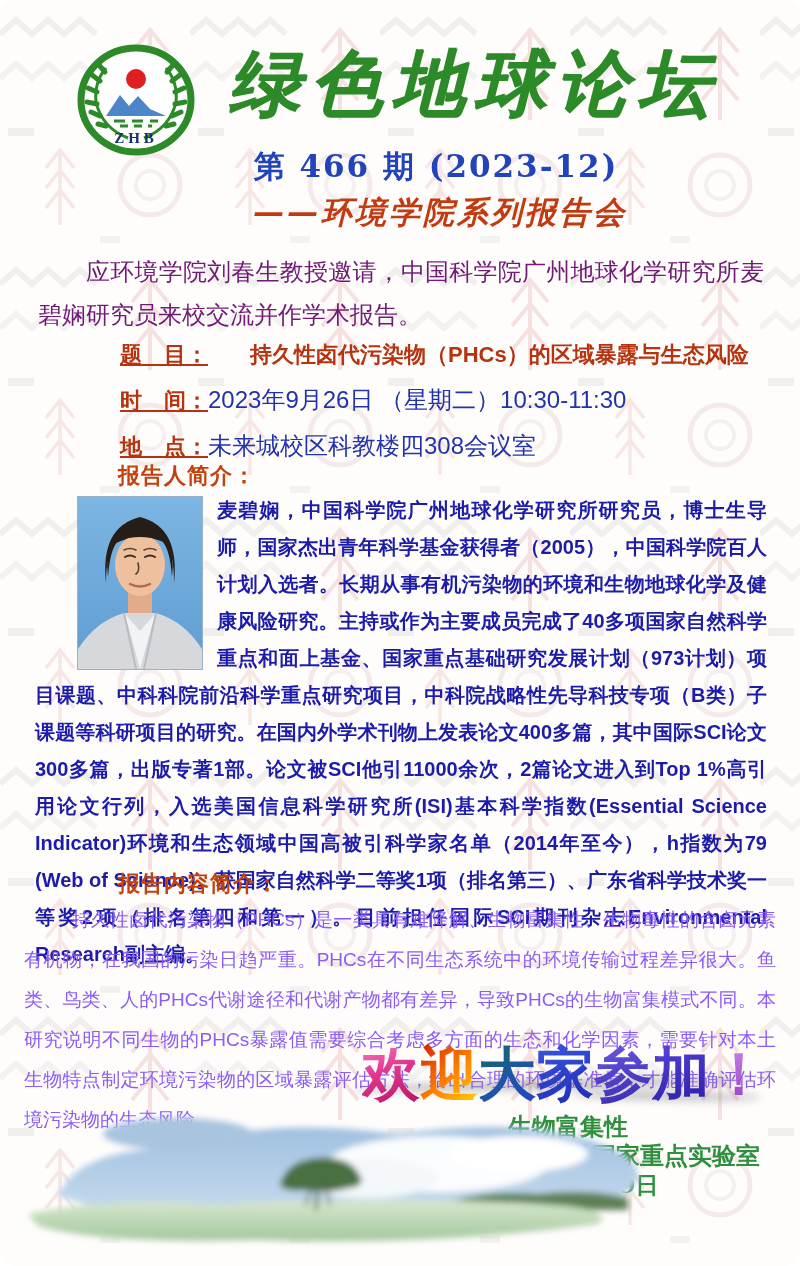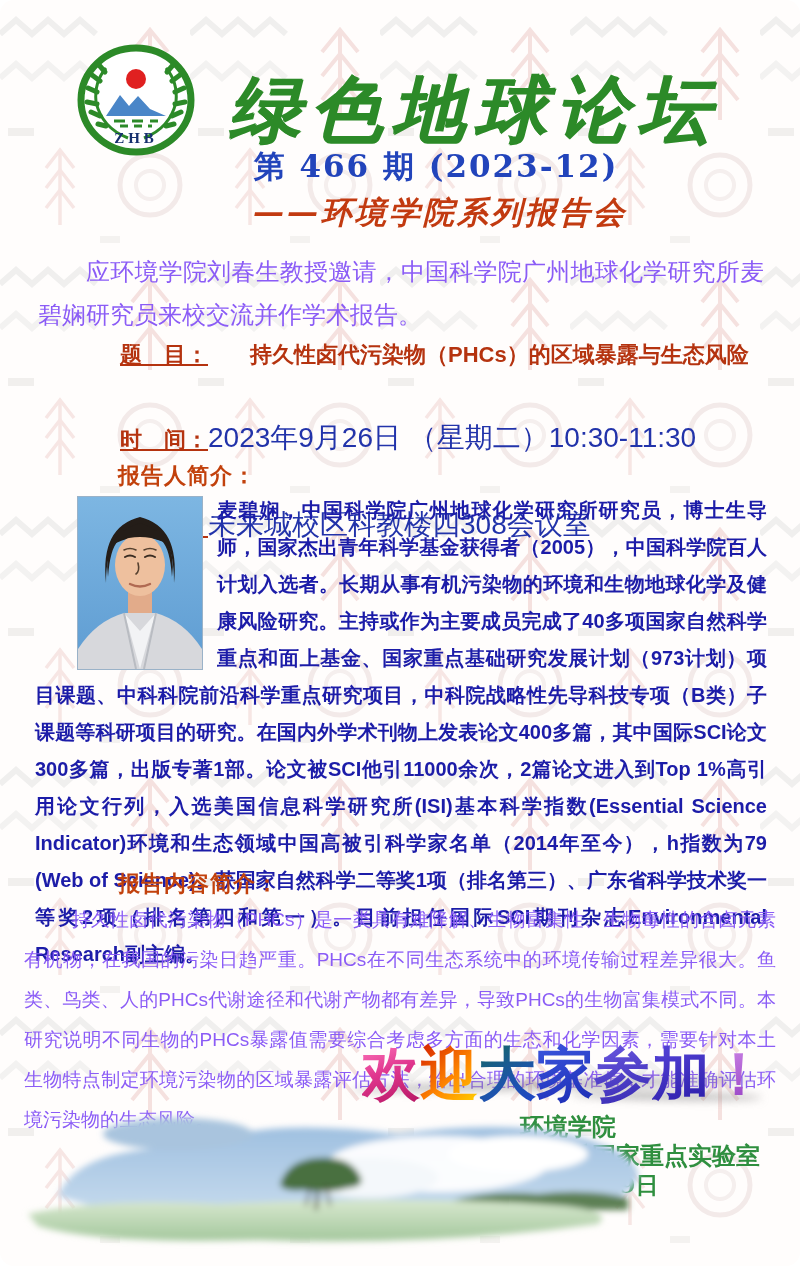--- a/index.html
+++ b/index.html
@@ -6,52 +6,52 @@
   .page{
     position:relative; width:800px; height:1266px; overflow:hidden;
     background:#fffdfc; font-family:"Liberation Sans",sans-serif;border-radius:14px;
   }
   .bg-pattern{position:absolute; inset:0; z-index:0;}
   .content{position:absolute; inset:0; z-index:1;}
 
   
   .logo{position:absolute; left:76px; top:44px; width:120px; height:112px;}
   .main-title{
-    position:absolute; left:188px; top:54px; width:572px; height:112px;
+    position:absolute; left:188px; top:28px; width:572px; height:112px;
     display:flex; align-items:center; justify-content:center;
     font-family:"DejaVu Serif","Liberation Serif",serif;
     font-weight:bold; font-style:italic; font-size:72px; letter-spacing:10px;
     color:#2c8a28; text-shadow:1px 1px 0 #2c8a28;
   }
   .issue-line{
     position:absolute; left:36px; top:146px; width:800px; text-align:center;
     font-family:"DejaVu Serif","Liberation Serif",serif;
     font-size:31px; color:#2244bb; font-weight:bold; letter-spacing:2px;
   }
   .subtitle-line{
     position:absolute; left:40px; top:192px; width:800px; text-align:center;
     font-family:"DejaVu Serif","Liberation Serif",serif;
     font-size:31px; color:#c23a10; font-weight:bold; letter-spacing:3px; font-style:italic;
   }
 
   
   .intro{
     position:absolute; left:38px; top:250px; width:726px;
-    font-size:24px; line-height:43px; color:#8b5cf6;
+    font-size:24px; line-height:43px; color:#701a75;
     text-indent:2em; text-align:justify;
   }
 
   
   .details{position:absolute; left:120px; top:340px; width:650px;}
   .detail-row{display:flex; align-items:baseline; margin-bottom:14px;}
   .detail-label{
     font-size:22px; font-weight:bold; color:#b5330f; white-space:pre; flex:none;text-decoration:underline;
   }
   .detail-value-red{font-size:22px; font-weight:bold; color:#b5330f;margin-left:42px;}
-  .detail-value-blue{font-size:28px; color:#2233aa;margin-top:35px;}
+  .detail-value-blue{font-size:24px; color:#2233aa;}
 
   .section-heading{
     position:absolute; left:118px; font-size:22px; font-weight:bold; color:#c2410c;
     letter-spacing:1px;
   }
   .speaker-heading{top:461px;}
   .abstract-heading{top:869px;}
 
   
   .bio{
@@ -235,21 +235,21 @@
     <div class="section-heading abstract-heading">报告内容简介：</div>
     <div class="abstract">持久性卤代污染物（PHCs）是一类具有难降解、生物富集性、生物毒性的含卤元素有机物，在我国的污染日趋严重。PHCs在不同生态系统中的环境传输过程差异很大。鱼类、鸟类、人的PHCs代谢途径和代谢产物都有差异，导致PHCs的生物富集模式不同。本研究说明不同生物的PHCs暴露值需要综合考虑多方面的生态和化学因素，需要针对本土生物特点制定环境污染物的区域暴露评估方法，给出合理的环境基准值，才能准确评估环境污染物的生态风险。</div>
 
     <div class="welcome">
       <div class="swoosh swoosh-1"></div>
       <div class="swoosh swoosh-2"></div>
       <span class="wchar wc0">欢</span><span class="wchar wc1">迎</span><span class="wchar wc2">大</span><span class="wchar wc3">家</span><span class="wchar wc4">参</span><span class="wchar wc5">加</span><span class="wchar wc6">！</span>
     </div>
 
     <div class="footer">
-      <div class="footer-line-1">环境学院</div>
+      <div class="footer-line-1">生物富集性</div>
       <div class="footer-line-2">生物地质与环境地质国家重点实验室</div>
       <div class="footer-line-3">2023年9月19日</div>
     </div>
 
     <svg class="landscape" viewBox="0 0 636 150" xmlns="http://www.w3.org/2000/svg">
       <defs>
         <filter id="soft" x="-20%" y="-20%" width="140%" height="140%">
           <feGaussianBlur stdDeviation="3"></feGaussianBlur>
         </filter>
         <linearGradient id="skyg" x1="0" y1="0" x2="0" y2="1">

